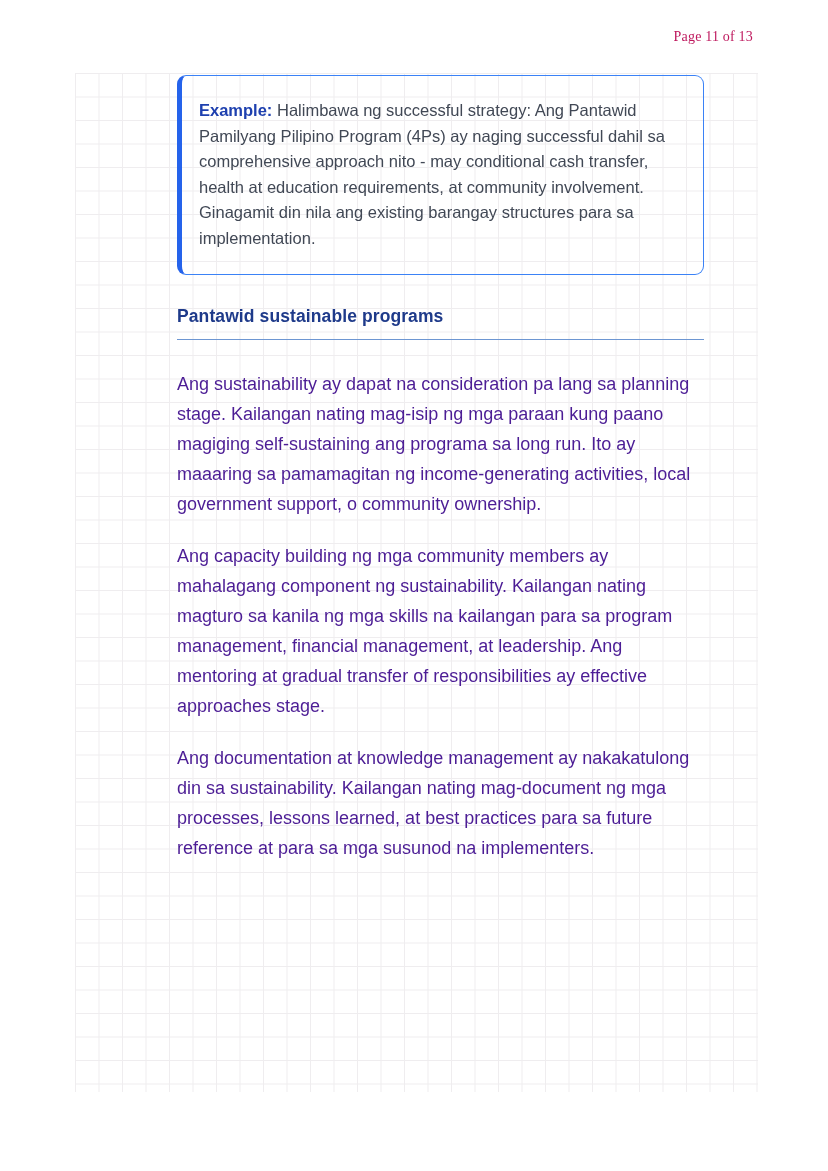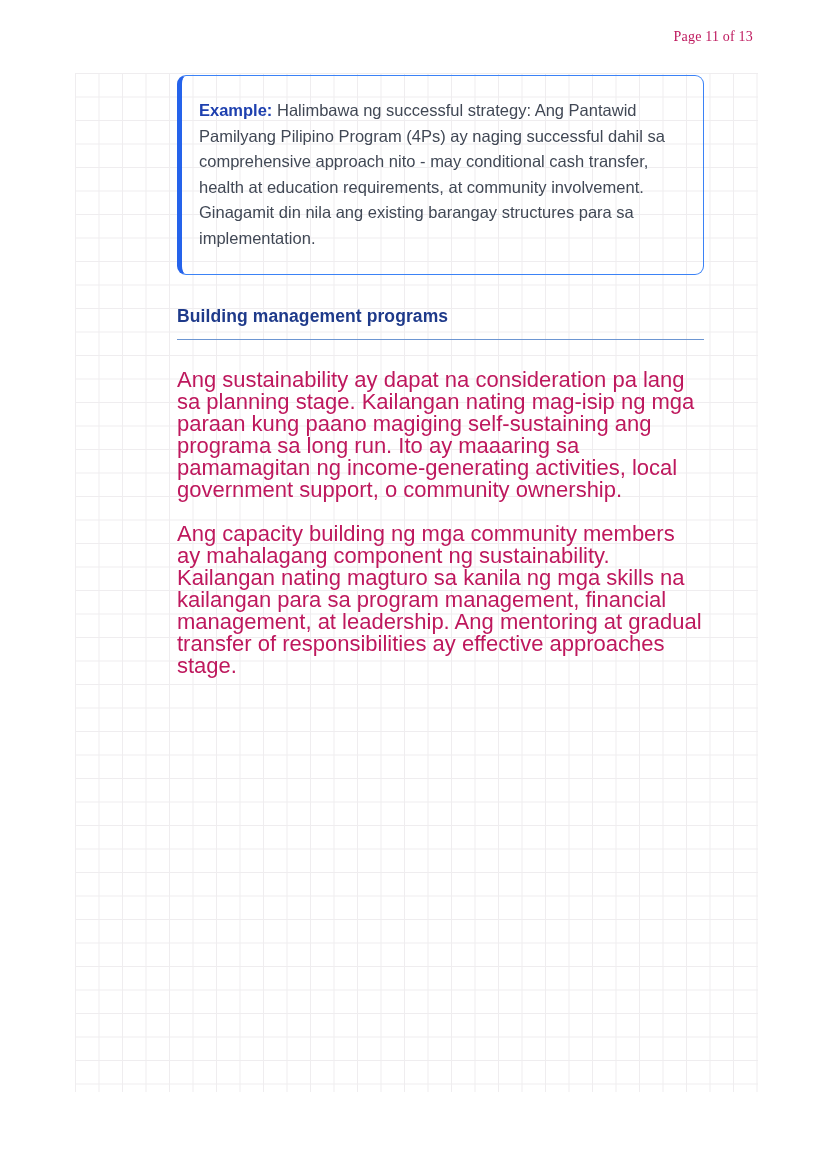--- a/index.html
+++ b/index.html
@@ -75,23 +75,23 @@
     border: none;
     border-top: 1.5px solid #6d96d2;
     height: 0;
   }
 
   .body-copy {
     margin-top: 29px;
   }
   .body-copy p {
     margin: 0 0 22px 0;
-    font-size: 22px;
-    line-height: 22px;
-    color: #be185d;
+    font-size: 18px;
+    line-height: 30px;
+    color: #4c1d95;
   }
 
   .footer {
     position: absolute;
     left: 0;
     top: 1188px;
     width: 100%;
     text-align: center;
   }
   .footer-brand {
@@ -106,25 +106,26 @@
 <div class="grid-bg"></div>
 
 <div class="page-number">Page 11 of 13</div>
 
 <div class="content">
 
   <div class="example-box">
     <span class="example-label">Example:</span><span> Halimbawa ng successful strategy: Ang Pantawid Pamilyang Pilipino Program (4Ps) ay naging successful dahil sa comprehensive approach nito - may conditional cash transfer, health at education requirements, at community involvement. Ginagamit din nila ang existing barangay structures para sa implementation.</span>
   </div>
 
-  <div class="section-heading">Building management programs</div>
+  <div class="section-heading">Pantawid sustainable programs</div>
   <hr class="heading-divider">
 
   <div class="body-copy">
     <p>Ang sustainability ay dapat na consideration pa lang sa planning stage. Kailangan nating mag-isip ng mga paraan kung paano magiging self-sustaining ang programa sa long run. Ito ay maaaring sa pamamagitan ng income-generating activities, local government support, o community ownership.</p>
     <p>Ang capacity building ng mga community members ay mahalagang component ng sustainability. Kailangan nating magturo sa kanila ng mga skills na kailangan para sa program management, financial management, at leadership. Ang mentoring at gradual transfer of responsibilities ay effective approaches stage.</p>
+    <p>Ang documentation at knowledge management ay nakakatulong din sa sustainability. Kailangan nating mag-document ng mga processes, lessons learned, at best practices para sa future reference at para sa mga susunod na implementers.</p>
   </div>
 
 </div>
 
 <div class="footer">
   <span class="footer-brand">Knowunity</span>
 </div>
 
 </body></html>

